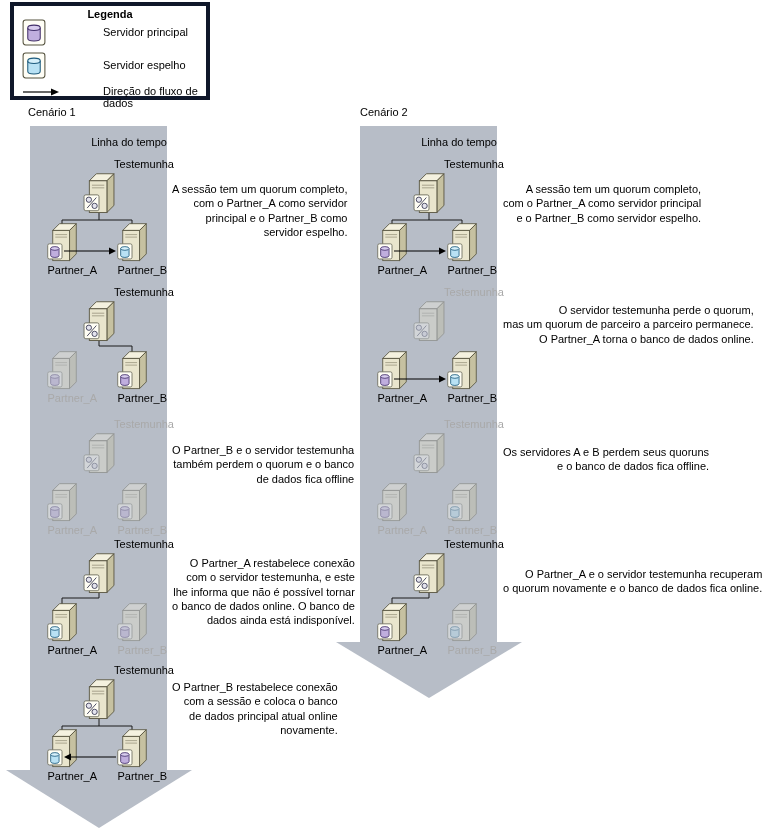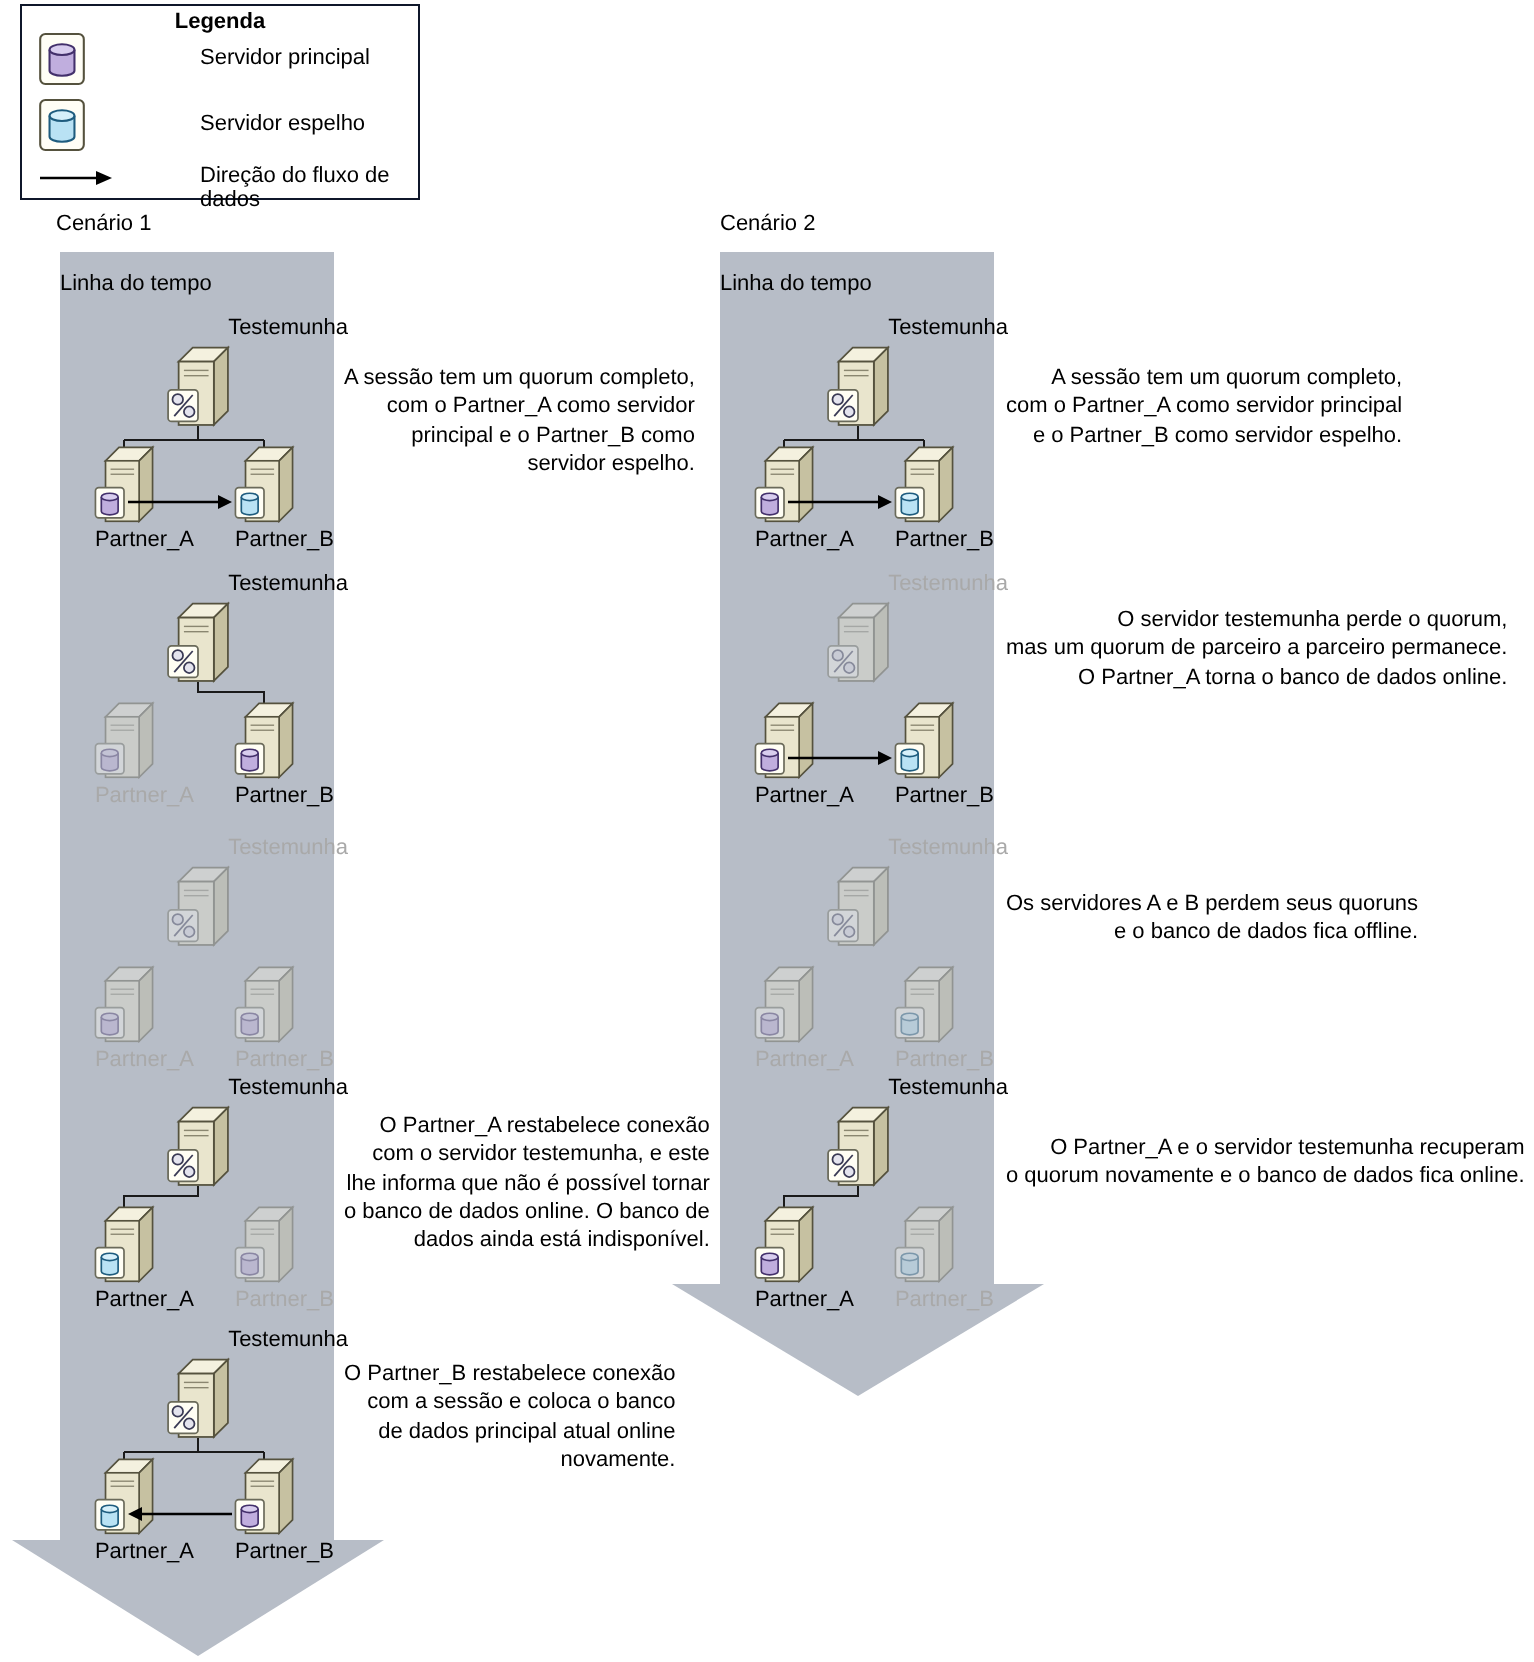--- a/index.html
+++ b/index.html
@@ -3,30 +3,30 @@
 <meta charset="utf-8">
 <style>
   * { margin:0; padding:0; box-sizing:border-box; }
   html,body { background:#fff; }
   body { font-family:"Liberation Sans", sans-serif; }
   .page { position:relative; width:767px; height:831px; background:#fff; overflow:hidden;
           font-size:11px; color:#000; }
 
   
   .legend { position:absolute; left:10px; top:2px; width:200px; height:98px;
-            border:1px solid #0f172a; background:#fff; z-index:5; }
+            border:4px solid #0f172a; background:#fff; z-index:5; }
   .legend-title { position:absolute; top:2px; left:0; width:100%; text-align:center; font-weight:bold; }
   .legend .abs { position:absolute; }
   .legend-label { position:absolute; left:49px;margin-left:40px; }
 
   
   .tl-body { position:absolute; background:#b7bdc7; z-index:0; }
   .tl-head { position:absolute; width:0; height:0; z-index:0;
              border-left:93px solid transparent; border-right:93px solid transparent; }
-  .tl-label { position:absolute; width:137px; text-align:left; z-index:2; }
+  .tl-label { position:absolute; width:137px; text-align:right; z-index:2; }
   .scn-title { position:absolute; z-index:2; }
 
   
   .stage { position:absolute; width:150px; z-index:3; }
   .w-label { height:14px; text-align:right; }
   .canvas { display:block; }
   .conn { stroke:#1a1a1a; stroke-width:1; fill:none; }
   .flow line { stroke:#000; stroke-width:1.2; }
   .flow polygon { fill:#000; }
   .ghost-svg { opacity:.38; }
@@ -300,20 +300,23 @@
     <div class="p-labels">
       <span class="pa">Partner_A</span>
       <span class="pb ghost-label">Partner_B</span>
     </div>
   </div>
 
   <div class="desc" style="left:172px;top:182px">A sessão tem um quorum completo,
 com o Partner_A como servidor
 principal e o Partner_B como
 servidor espelho.</div>
+  <div class="desc" style="left:172px;top:443px">O Partner_B e o servidor testemunha
+também perdem o quorum e o banco
+de dados fica offline</div>
   <div class="desc" style="left:172px;top:556px">O Partner_A restabelece conexão
 com o servidor testemunha, e este
 lhe informa que não é possível tornar
 o banco de dados online. O banco de
 dados ainda está indisponível.</div>
   <div class="desc" style="left:172px;top:680px">O Partner_B restabelece conexão
 com a sessão e coloca o banco
 de dados principal atual online
 novamente.</div>
 

